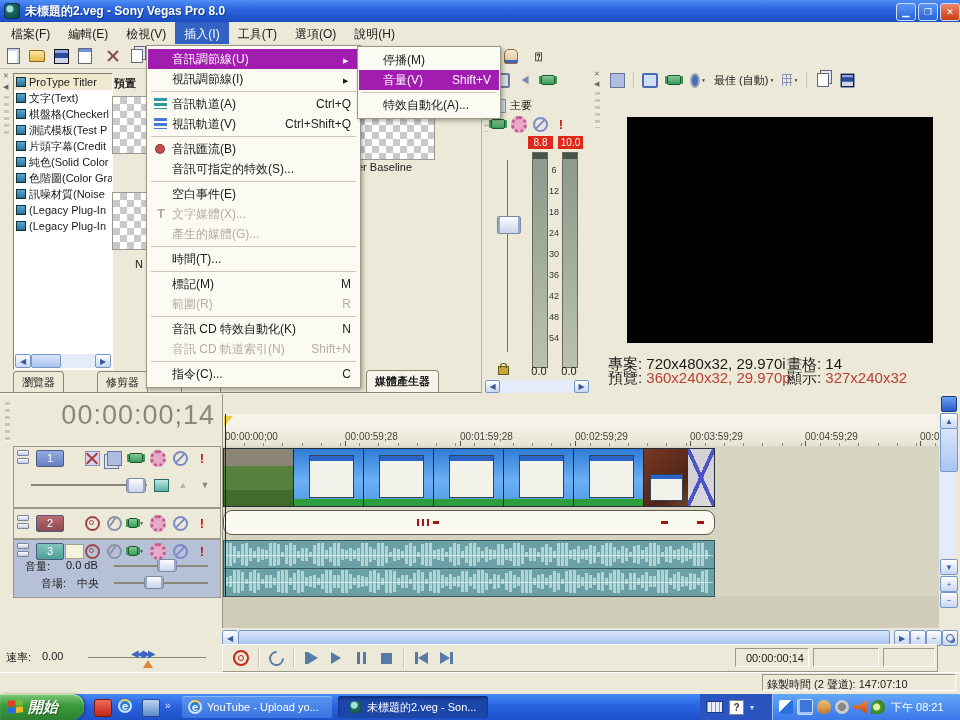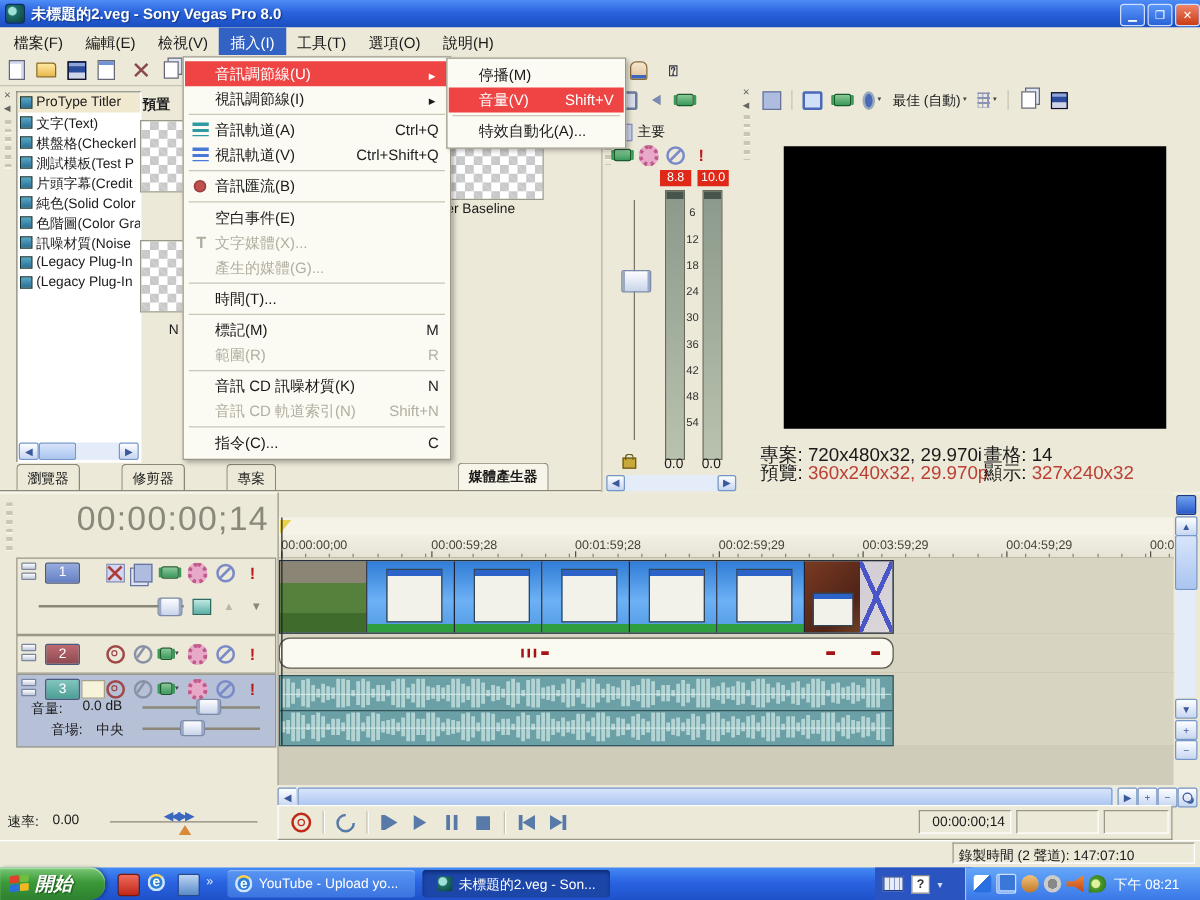--- a/index.html
+++ b/index.html
@@ -61,21 +61,21 @@
   .tab.active{font-weight:bold;background:#f7f5ea;top:370px;height:21px;}
   
   .menu{position:absolute;background:#fbfaf3;border:1px solid #9a9786;box-shadow:2px 2px 4px rgba(0,0,0,.3);
     padding:3px 1px;z-index:50;font-size:12px;}
   .mi{height:20px;display:flex;align-items:center;padding:0 8px 0 4px;white-space:nowrap;}
   .mico{flex:none;width:20px;height:16px;position:relative;}
   .mlab{flex:1 1 auto;padding-right:14px;}
   .msc{flex:none;color:#222;padding-left:8px;}
   .marr{flex:none;width:8px;}
   .marr:after{content:"▶";font-size:7px;}
-  .mi.hl{background:#ef4444;color:#fff;}
+  .mi.hl{background:#a21caf;color:#fff;}
   .mi.hl .msc{color:#fff;}
   .mi.dis{color:#b2afa0;}
   .mi.dis .msc{color:#b2afa0;}
   .msep{height:1px;background:#c9c6b6;margin:2px 3px;}
   .audio-track-icon:before,.video-track-icon:before{content:"";position:absolute;left:2px;top:2px;width:13px;height:11px;
     background:repeating-linear-gradient(180deg,#2f9aa0 0 3px,transparent 3px 5px);}
   .video-track-icon:before{background:repeating-linear-gradient(180deg,#4a78d8 0 3px,transparent 3px 5px);}
   .audio-bus-icon:before{content:"";position:absolute;left:3px;top:3px;width:10px;height:10px;border-radius:50%;
     background:radial-gradient(#c05050 0 3px,#5a1a1a);}
   .text-media-icon:before{content:"T";position:absolute;left:5px;top:0;color:#b2afa0;font-weight:bold;font-size:13px;}
@@ -453,20 +453,24 @@
       <div class="mi">
         <span class="mico video-track-icon"></span>
         <span class="mlab">視訊軌道(V)</span>
         <span class="msc">Ctrl+Shift+Q</span>
       </div>
       <div class="msep"></div>
       <div class="mi">
         <span class="mico audio-bus-icon"></span>
         <span class="mlab">音訊匯流(B)</span>
       </div>
+      <div class="mi">
+        <span class="mico "></span>
+        <span class="mlab">音訊可指定的特效(S)...</span>
+      </div>
       <div class="msep"></div>
       <div class="mi">
         <span class="mico "></span>
         <span class="mlab">空白事件(E)</span>
       </div>
       <div class="mi dis">
         <span class="mico text-media-icon"></span>
         <span class="mlab">文字媒體(X)...</span>
       </div>
       <div class="mi dis">
@@ -485,21 +489,21 @@
         <span class="msc">M</span>
       </div>
       <div class="mi dis">
         <span class="mico "></span>
         <span class="mlab">範圍(R)</span>
         <span class="msc">R</span>
       </div>
       <div class="msep"></div>
       <div class="mi">
         <span class="mico "></span>
-        <span class="mlab">音訊 CD 訊噪材質(K)</span>
+        <span class="mlab">音訊 CD 特效自動化(K)</span>
         <span class="msc">N</span>
       </div>
       <div class="mi dis">
         <span class="mico "></span>
         <span class="mlab">音訊 CD 軌道索引(N)</span>
         <span class="msc">Shift+N</span>
       </div>
       <div class="msep"></div>
       <div class="mi">
         <span class="mico "></span>

